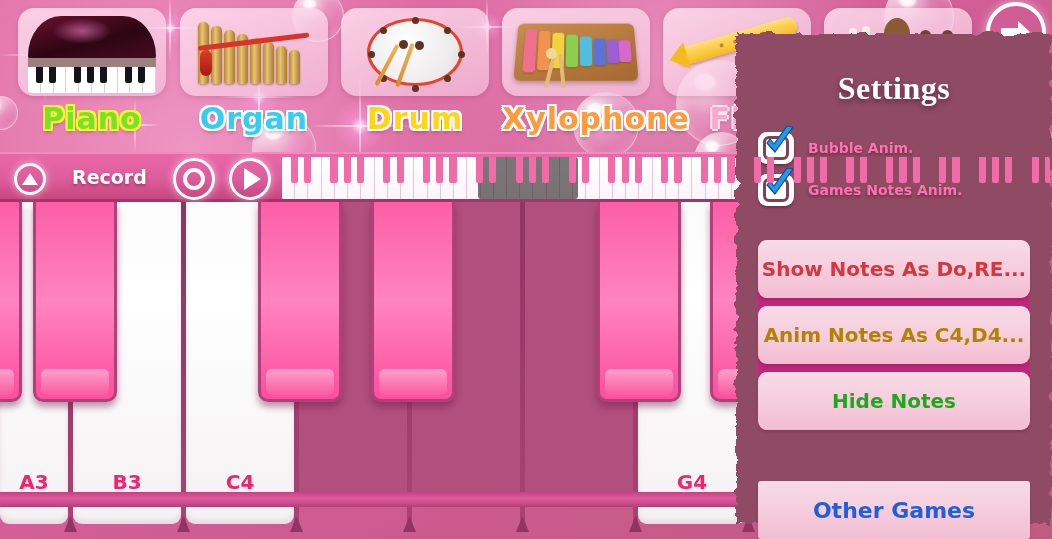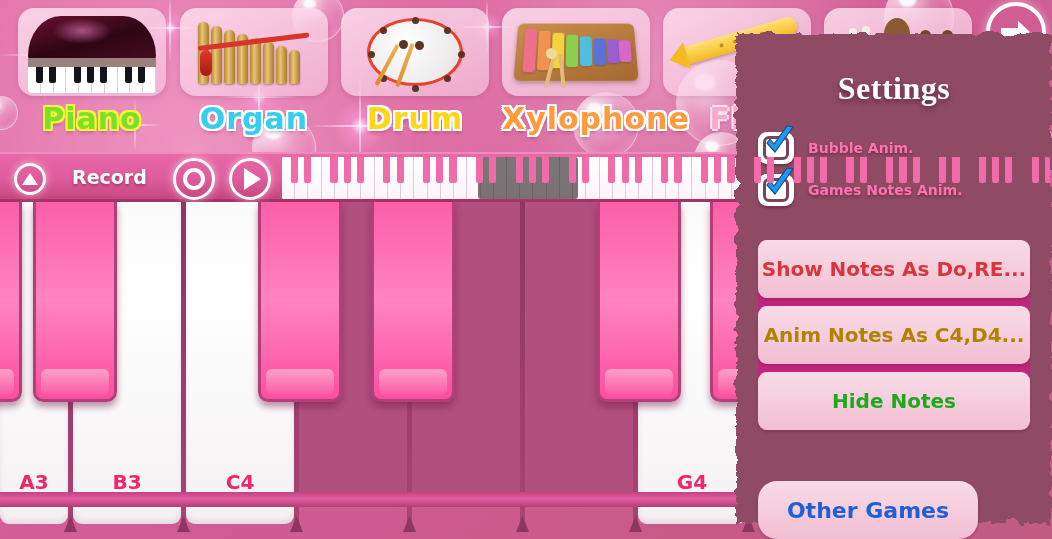--- a/index.html
+++ b/index.html
@@ -169,21 +169,21 @@
     text-shadow:0 2px 3px rgba(70,15,45,.45); white-space:nowrap; }
 
   .btn-group{ position:absolute; left:22px; top:206px; width:272px;
     background:#c2267c; border-radius:10px; }
   .sbtn{ width:100%; height:58px; margin-bottom:8px; border-radius:9px;
     background:linear-gradient(#f7dbe6,#f6cfde 45%,#f2bdd2);
     display:flex; align-items:center; justify-content:center;
     font-size:20px; font-weight:bold; font-family:"DejaVu Sans",sans-serif;
     box-shadow:0 2px 3px rgba(90,25,60,.3); white-space:nowrap; }
   .sbtn:last-child{ margin-bottom:0; }
-  .other{ position:absolute; left:22px; top:447px; width:220px; height:58px; border-radius:19px;
+  .other{ position:absolute; left:22px; top:447px; width:272px; height:58px; border-radius:3px;
     background:linear-gradient(#f7dbe6,#f6cfde 45%,#f2bdd2);
     display:flex; align-items:center; justify-content:center;
     font-size:22px; font-weight:bold; font-family:"DejaVu Sans",sans-serif;
     box-shadow:0 2px 3px rgba(90,25,60,.3); }
 
   
   .arrow-btn{ position:absolute; left:986px; top:2px; width:60px; height:60px; border-radius:50%;
     border:4px solid #fff; display:flex; align-items:center; justify-content:center;
     box-shadow:0 0 10px rgba(255,255,255,.5); }
   .arrow-btn svg{ display:block; }

